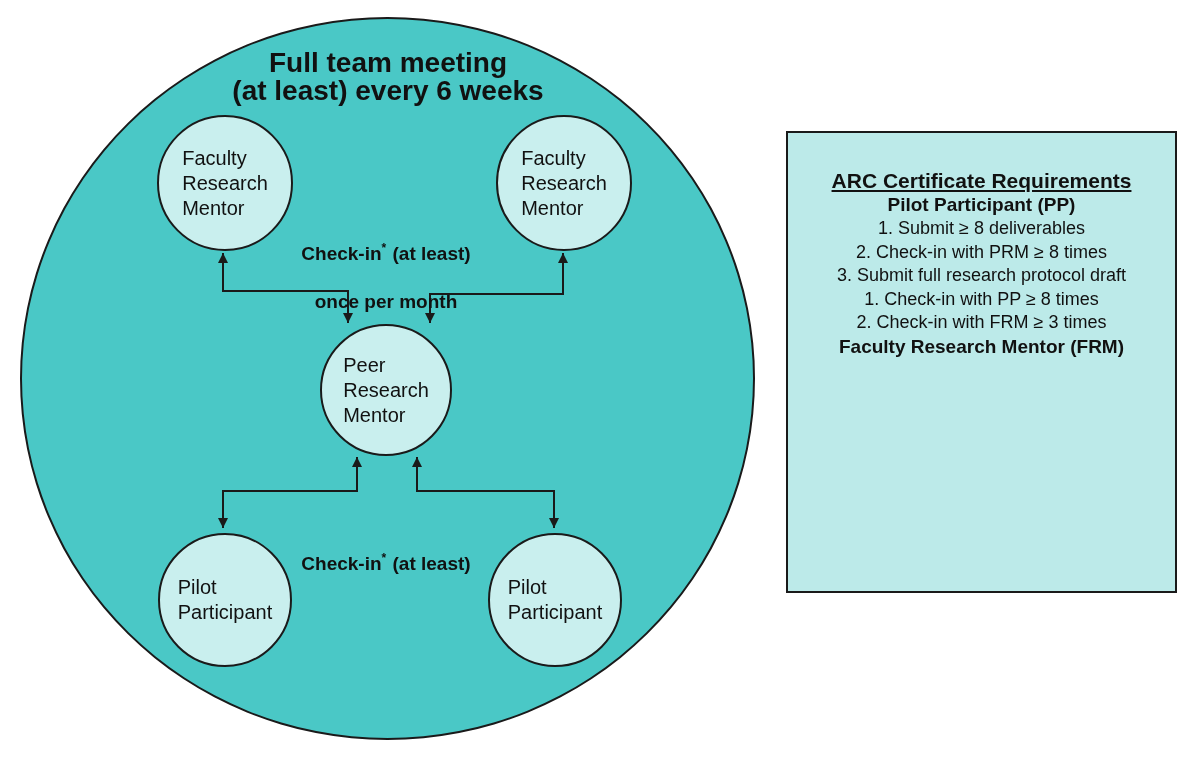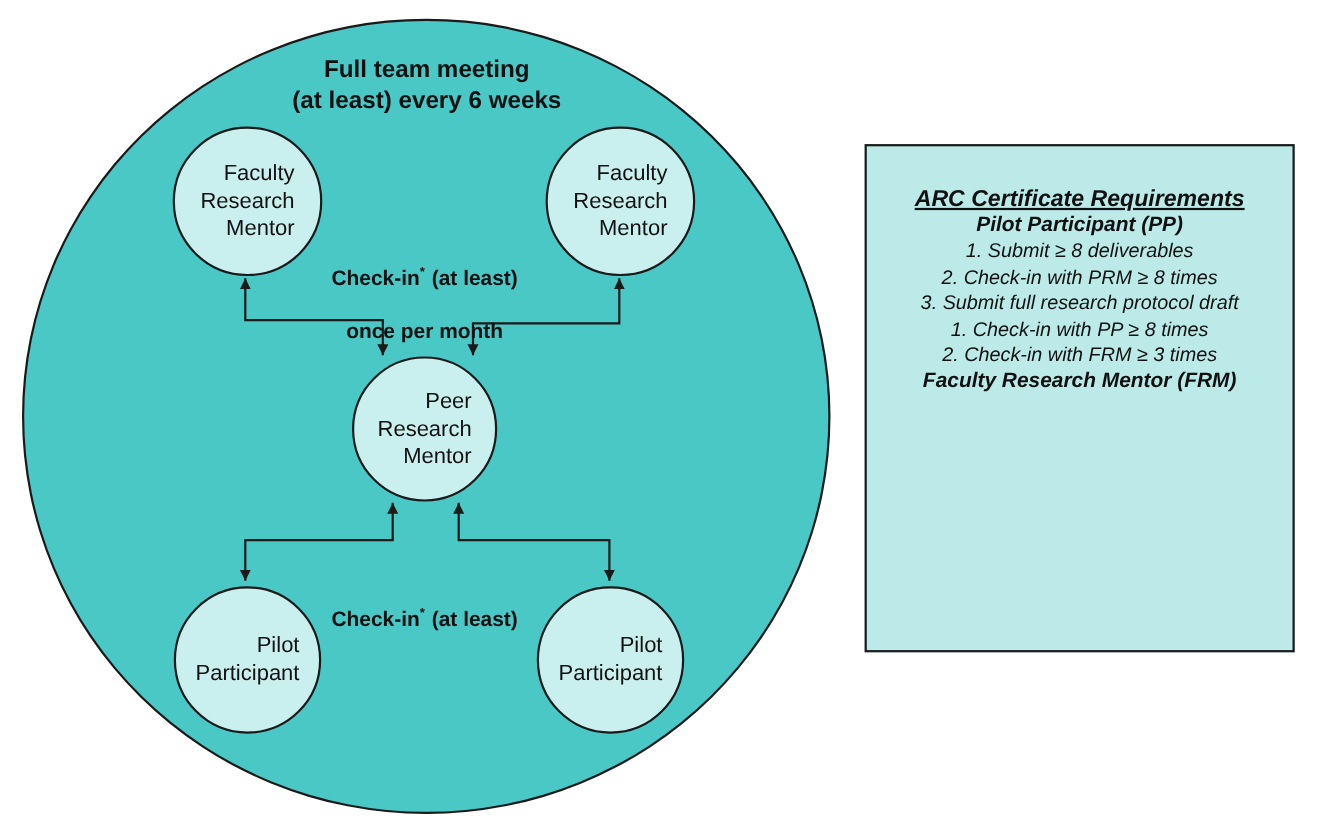--- a/index.html
+++ b/index.html
@@ -10,39 +10,39 @@
   .big-circle {
     position:absolute; left:20px; top:17px; width:735px; height:723px;
     border-radius:50%; background:var(--outer_circle_fill);
     border:2px solid var(--line_color); box-sizing:border-box;
   }
   .arrows { position:absolute; left:0; top:0; }
   .node {
     position:absolute; border-radius:50%; background:var(--node_fill);
     border:2px solid var(--line_color); box-sizing:border-box;
     display:flex; align-items:center; justify-content:center;
-    text-align:right; font-size:20px; line-height:25px; white-space:pre-line;
+    text-align:left; font-size:20px; line-height:25px; white-space:pre-line;
   }
   .frm-left  { left:157px; top:115px; width:136px; height:136px; }
   .frm-right { left:496px; top:115px; width:136px; height:136px; }
   .prm       { left:320px; top:324px; width:132px; height:132px; }
   .pp-left   { left:158px; top:533px; width:134px; height:134px; }
   .pp-right  { left:488px; top:533px; width:134px; height:134px; }
   .diagram-label {
     position:absolute; text-align:center; font-weight:bold; white-space:pre-line;
   }
-  .team-label { left:188px; top:49px; width:400px; font-size:22px; line-height:28px; }
+  .team-label { left:188px; top:49px; width:400px; font-size:28px; line-height:28px; }
   .checkin { width:240px; font-size:19px; line-height:24px; }
   .checkin-month  { left:266px; top:218px; }
   .checkin-module { left:266px; top:528px; }
   sup.star { font-size:12px; line-height:0; position:relative; top:-1px; margin-right:1px; }
   .panel {
     position:absolute; left:786px; top:131px; width:391px; height:462px;
     background:var(--panel_fill); border:2px solid var(--line_color);
-    box-sizing:border-box; text-align:center;font-style:italic;
+    box-sizing:border-box; text-align:center;
   }
   .panel-title {
     margin-top:36px; font-size:21px; font-weight:bold;
     text-decoration:underline; line-height:24px;
   }
   .panel-section { }
   .sec-heading { font-size:19px; font-weight:bold; line-height:24px; }
   .sec-item { font-size:18px; line-height:23.5px; white-space:pre-line; }
 </style>
 </head>

